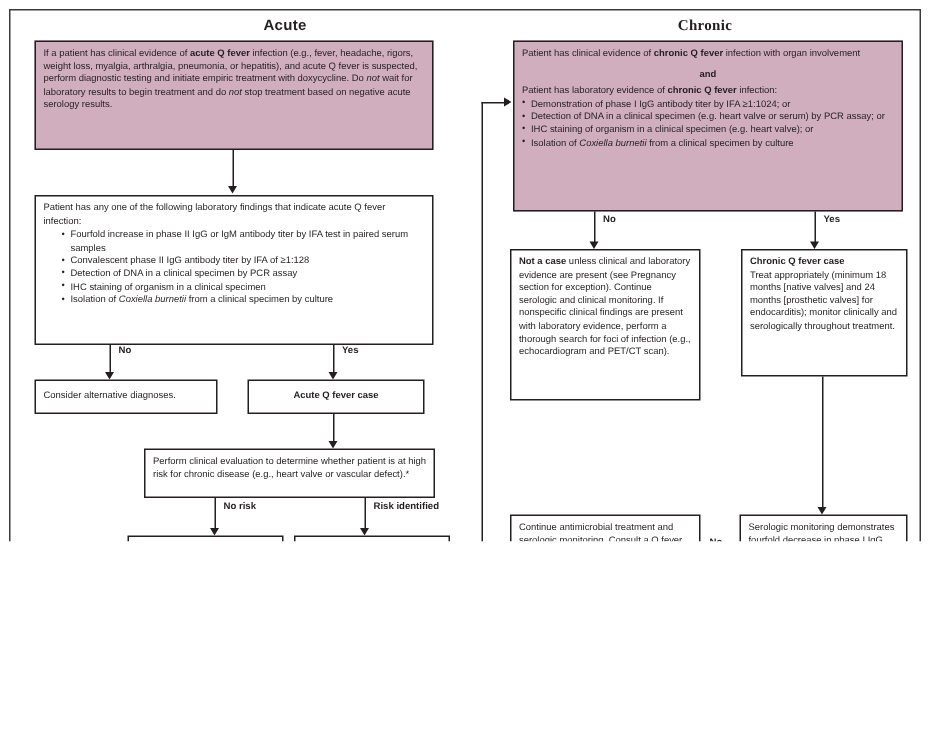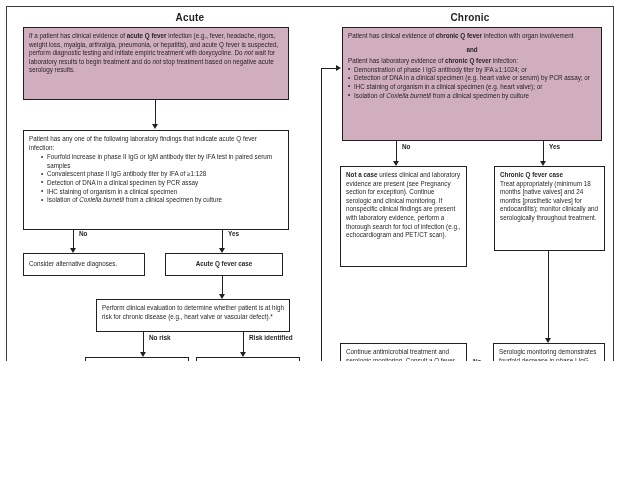--- a/index.html
+++ b/index.html
@@ -147,21 +147,21 @@
     white-space: nowrap;
   }
 </style>
 </head>
 <body>
 
 <div id="page">
   <div class="outer-frame"></div>
 
   <div class="col-title" style="left:40px; top:12px; width:300px;">Acute</div>
-  <div class="col-title" style="left:340px; top:12px; width:260px;">Chronic</div>
+  <div class="col-title" style="left:340px; top:12px; width:260px;font-family:Liberation Serif, serif;">Chronic</div>
 
   <div class="box pink" style="left:23px; top:27px; width:266px; height:73px;">
     <span>If a patient has clinical evidence of <b>acute Q fever</b> infection (e.g., fever, headache, rigors, weight loss, myalgia, arthralgia, pneumonia, or hepatitis), and acute Q fever is suspected, perform diagnostic testing and initiate empiric treatment with doxycycline. Do <i>not</i> wait for laboratory results to begin treatment and do <i>not</i> stop treatment based on negative acute serology results.</span>
   </div>
 
   <div class="vline" style="left:155px; top:100px; height:26px;"></div>
   <div class="arrow-down" style="left:152px; top:124px;"></div>
 
   <div class="box" style="left:23px; top:130px; width:266px; height:100px;">
     <div style="margin-bottom:1px;">Patient has any one of the following laboratory findings that indicate  acute Q fever infection:</div>

